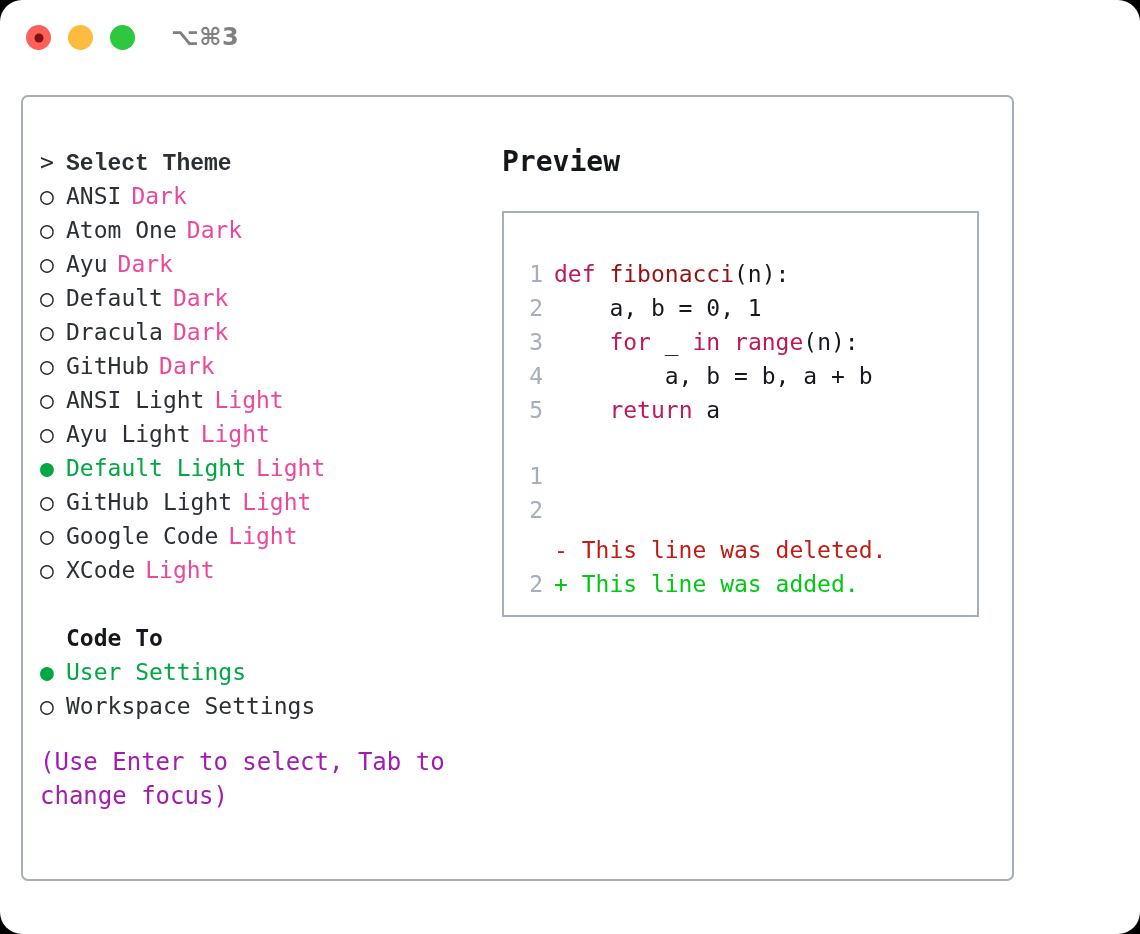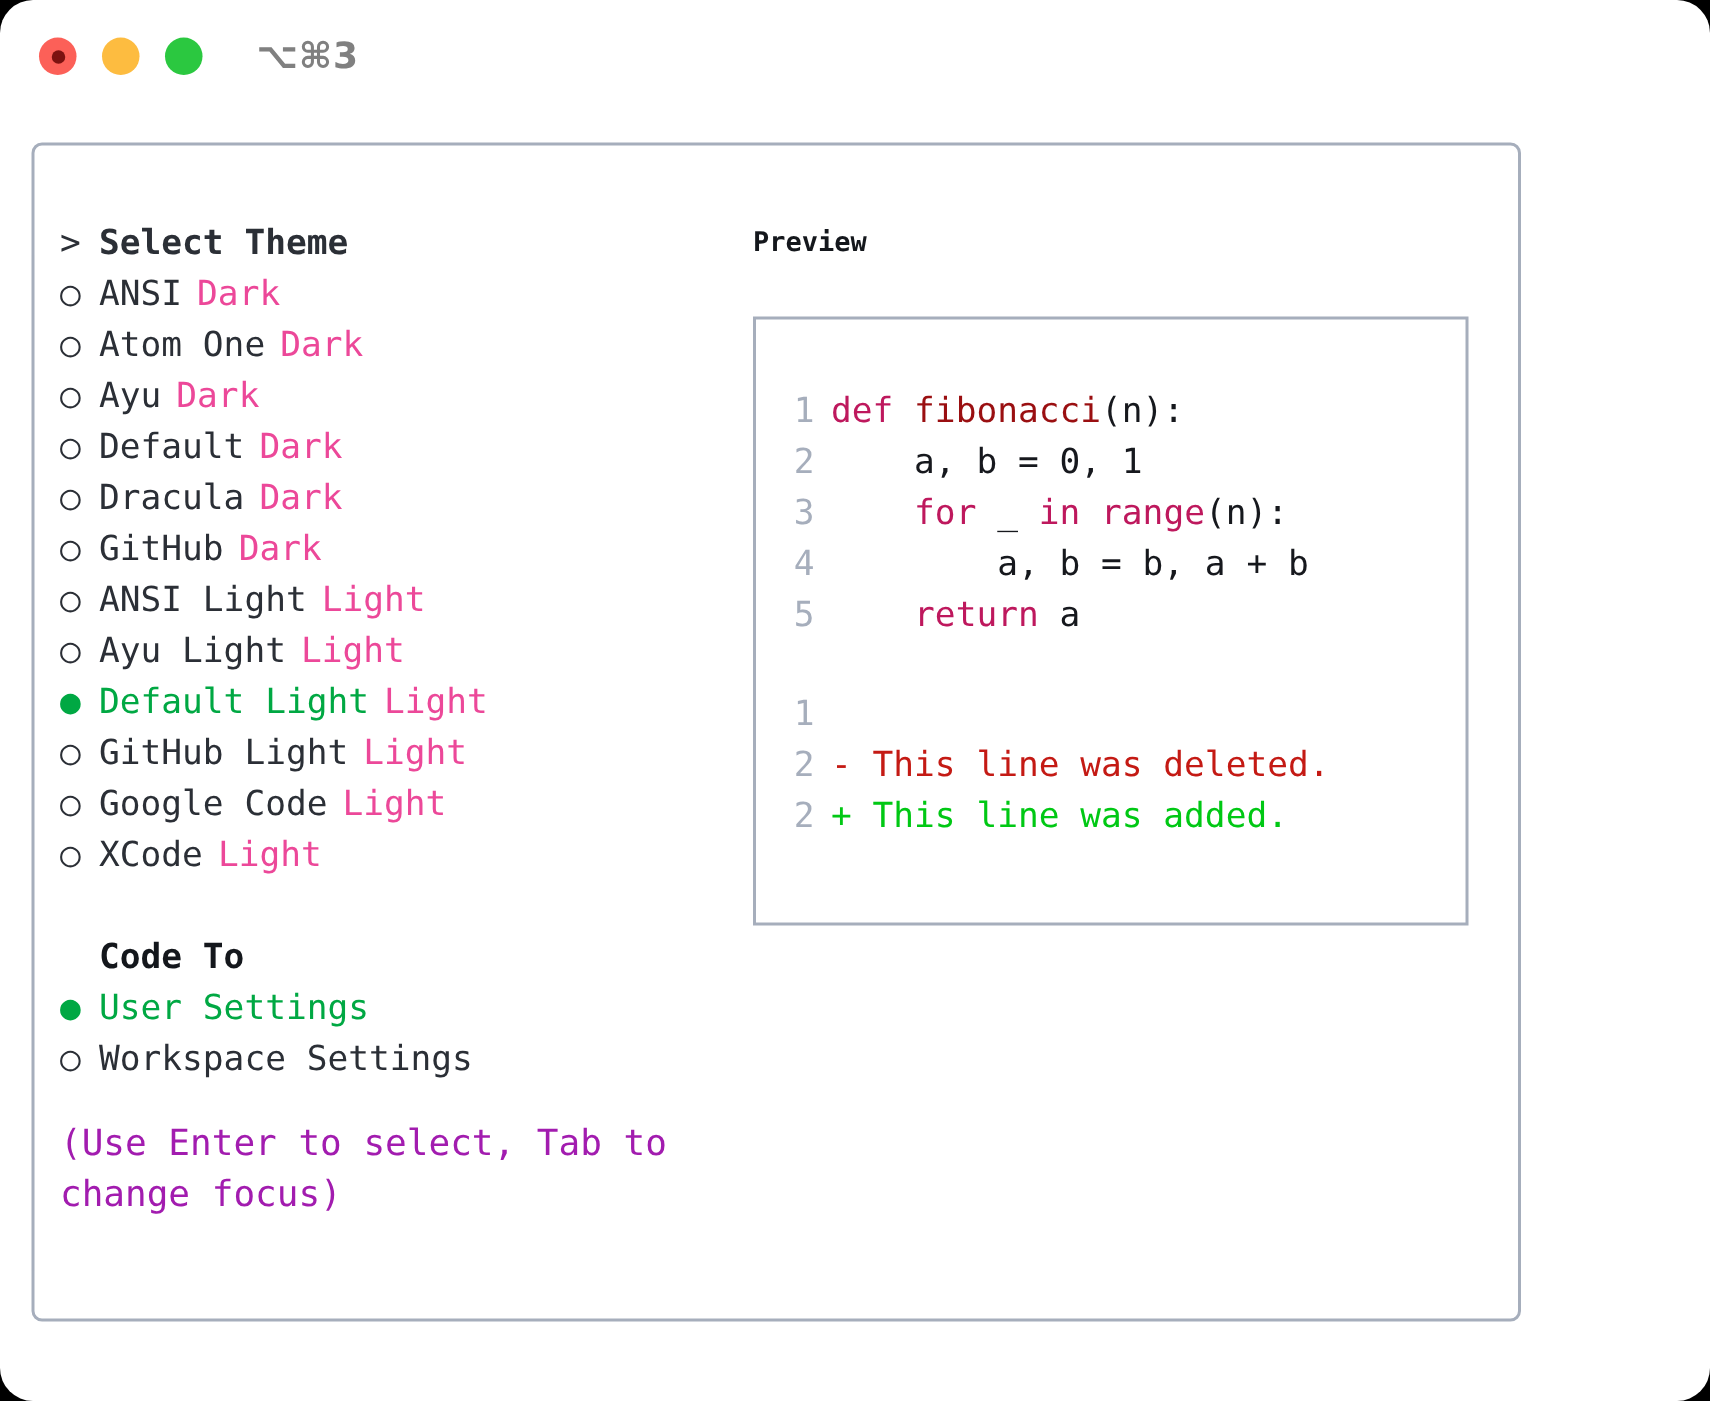--- a/index.html
+++ b/index.html
@@ -97,20 +97,21 @@
     flex: 0 0 26px;
     font-size: 23px;
     color: #2b2f36;
   }
   .marker.sel { color: #00a843; }
   .marker.blank { color: transparent; }
 
   .row-header .label {
     font-weight: bold;
     color: #14171c;
+    font-family: Liberation Mono, monospace;
   }
   .row .label { color: #2b2f36; }
   .row.selected .label { color: #00a843; }
 
   .badge {
     color: #ec4899;
     padding-left: 10px;
   }
 
   .spacer-row { height: 34px; }
@@ -136,21 +137,21 @@
     color: #a21caf;
   }
 
   
   .right-col {
     position: absolute;
     left: 479px; top: 48px;
     width: 490px;
   }
   .preview-title {
-    font-size: 18px;
+    font-size: 28px;
     font-weight: bold;
     color: #14171c;
     line-height: 34px;
   }
   .preview-box {
     margin-top: 32px;
     width: 477px;
     height: 406px;
     border: 2px solid #a6aebc;
     background: #ffffff;
@@ -171,21 +172,21 @@
     text-align: right;
     color: #a6aebc;
     margin-right: 11px;
   }
   .code-gap { height: 32px; }
 
   .tok-kw    { color: #be185d; }
   .tok-fn    { color: #9a0f11; }
   .tok-plain { color: #16181d; }
   .tok-ctx   { color: #808080; }
-  .tok-del   { color: #c41a14; }
+  .tok-del   { color: #c41a14; margin-top: 40px; }
   .tok-add   { color: #00c814; }
 </style>
 </head>
 <body>
 
 <div class="window">
 
   <div class="titlebar">
     <div class="traffic">
       <span class="dot dot-close"></span>

